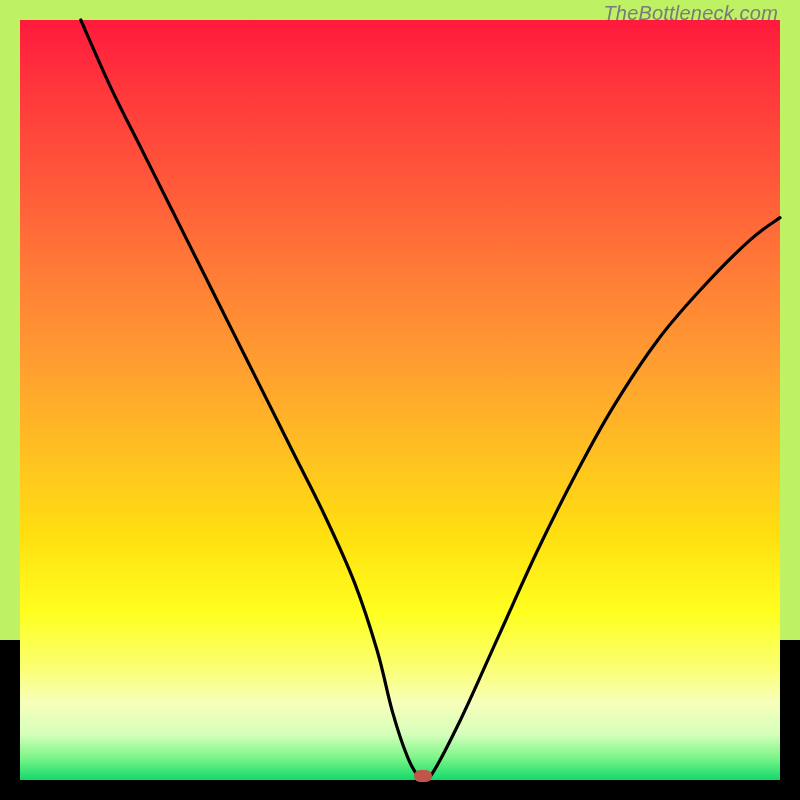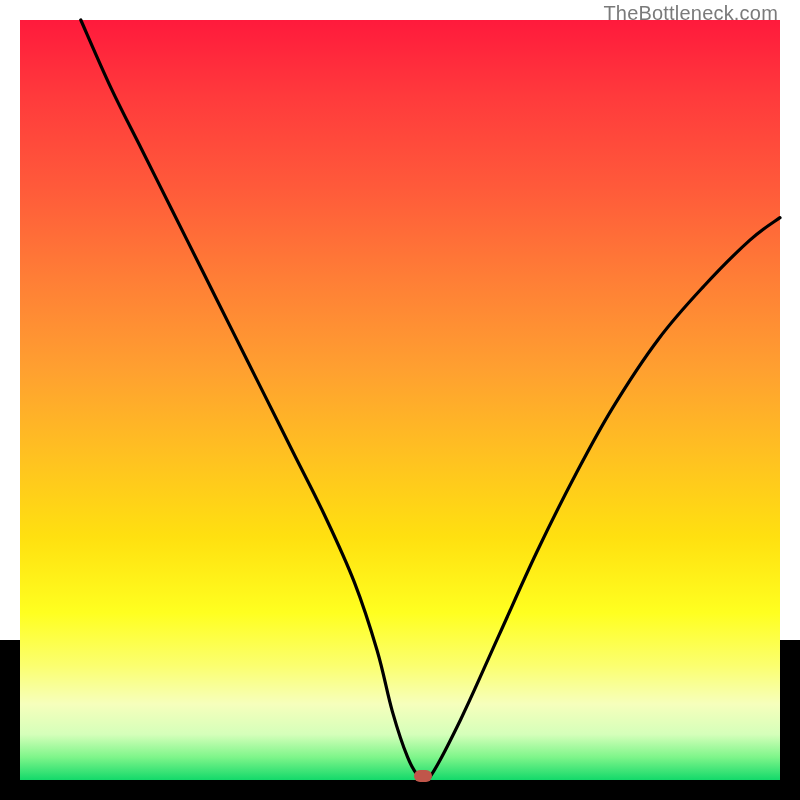--- a/index.html
+++ b/index.html
@@ -8,21 +8,22 @@
     width: 800px;
     height: 800px;
     background: #000;
     overflow: hidden;
     font-family: Arial, Helvetica, sans-serif;
   }
   .frame {
     position: relative;
     width: 800px;
     height: 640px;
-    background: #ffffff;
+    background: #bef264;
+    font-style: italic;
   }
   .plot-area {
     position: absolute;
     left: 20px;
     top: 20px;
     width: 760px;
     height: 760px;
     background: linear-gradient(
       to bottom,
       #ff1a3c 0%,

